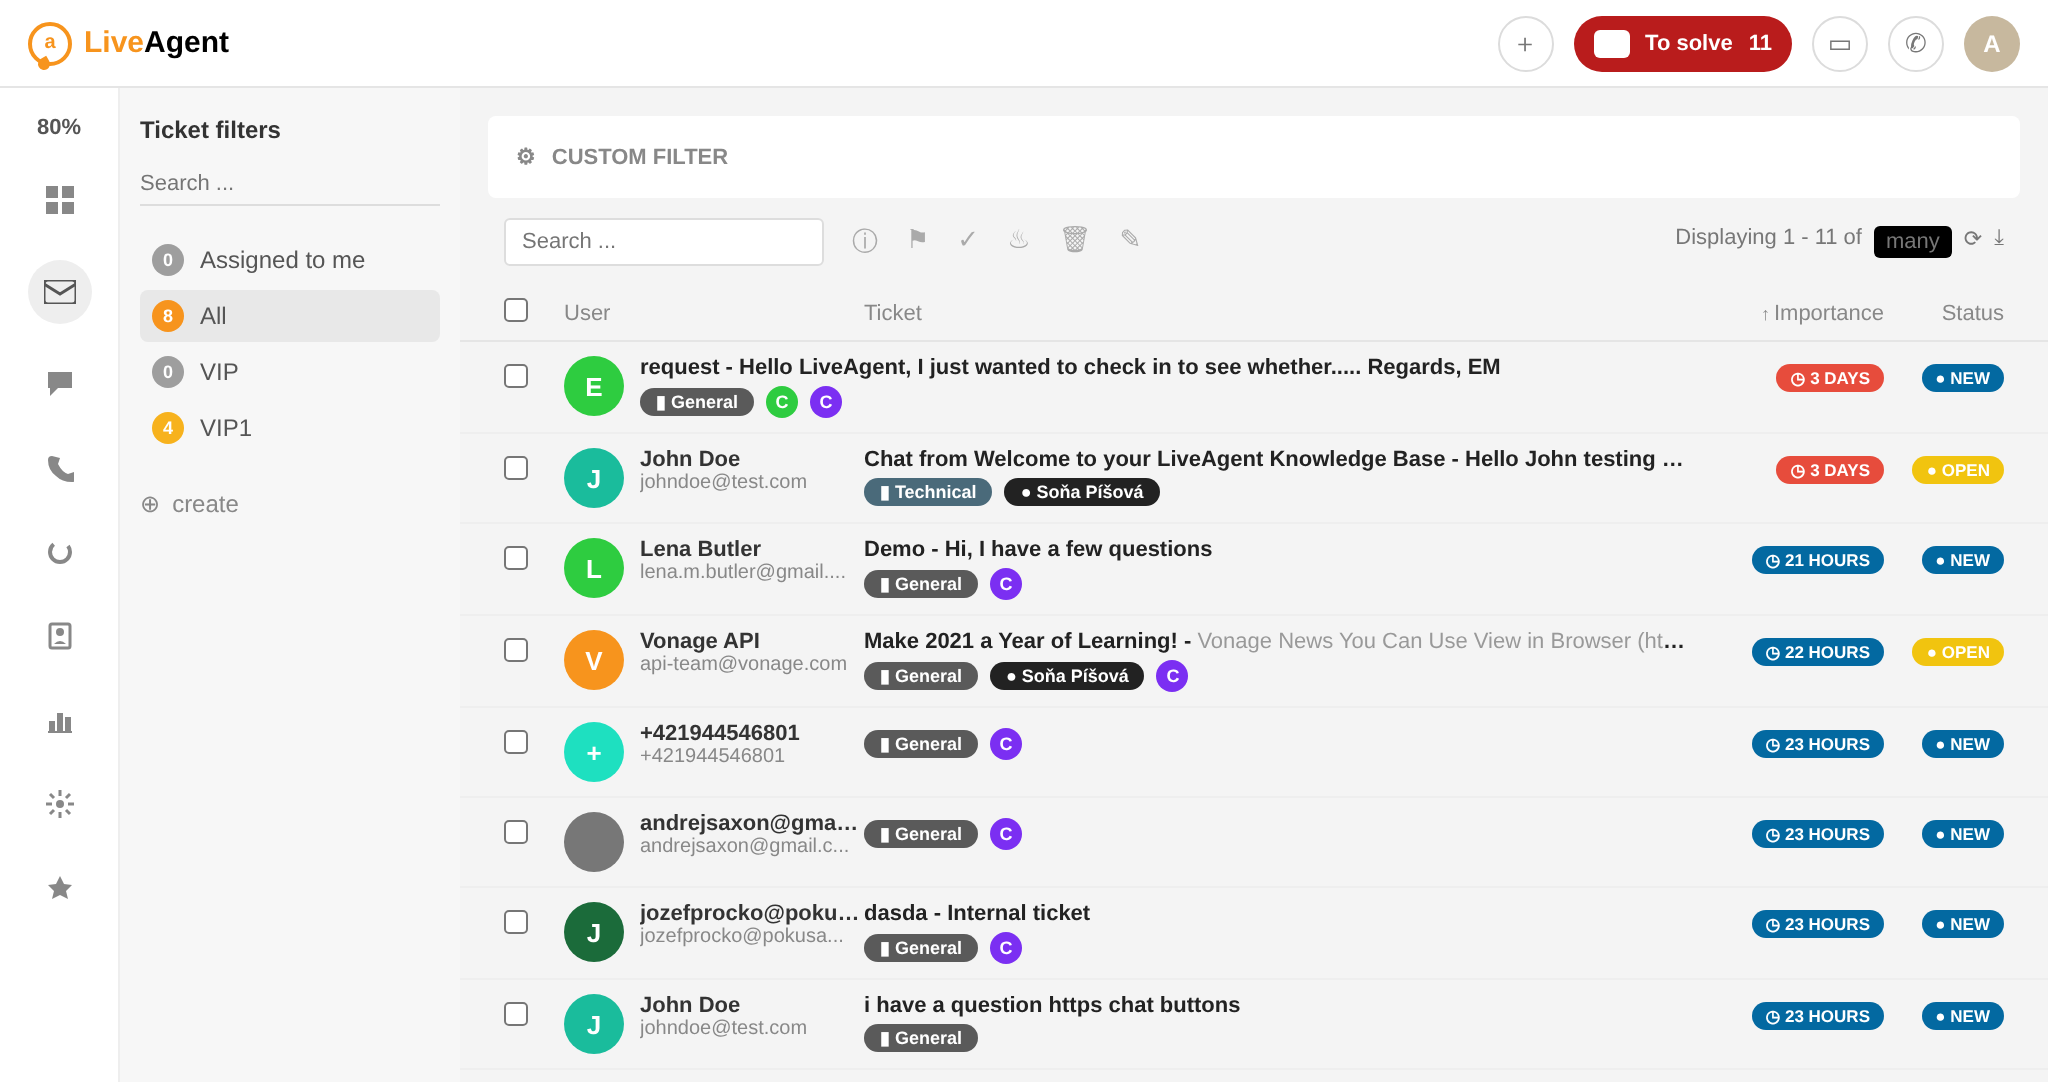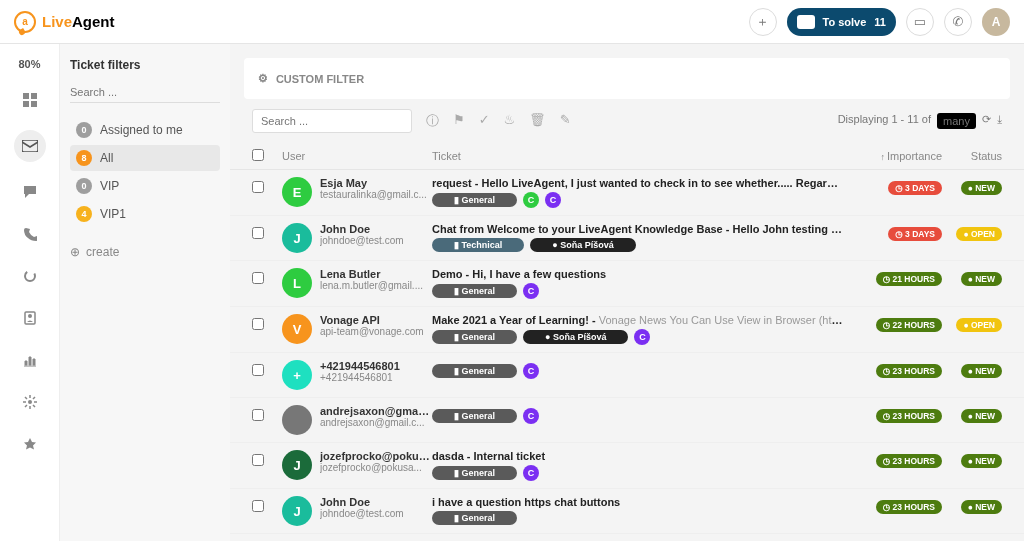--- a/index.html
+++ b/index.html
@@ -4,21 +4,21 @@
 <style>
 *{box-sizing:border-box;margin:0;padding:0;font-family:Arial,Helvetica,sans-serif}
 body{background:#f4f4f4;color:#333;font-size:12px;width:1024px;height:541px;overflow:hidden}
 .topbar{height:44px;background:#fff;border-bottom:1px solid #e5e5e5;display:flex;align-items:center;padding:0 14px;justify-content:space-between}
 .logo{display:flex;align-items:center;gap:6px;font-weight:600;font-size:15px}
 .logo .l1{color:#f7941d}.logo .l2{color:#000000}
 .logo-mark{width:22px;height:22px;border:2.5px solid #f7941d;border-radius:50%;display:inline-flex;align-items:center;justify-content:center;color:#f7941d;font-size:10px;font-weight:bold;position:relative}
 .logo-mark::after{content:"";position:absolute;bottom:-4px;left:3px;width:6px;height:6px;background:#f7941d;border-radius:50% 0 50% 50%;transform:rotate(-30deg)}
 .top-right{display:flex;align-items:center;gap:10px}
 .circle-btn{width:28px;height:28px;border-radius:50%;border:1px solid #dcdcdc;background:#fff;display:flex;align-items:center;justify-content:center;color:#777;font-size:13px}
-.to-solve{background:#0c4a6e;color:#fff;border-radius:14px;height:28px;display:flex;align-items:center;gap:8px;padding:0 10px;font-size:11px;font-weight:600}
+.to-solve{background:#b91c1c;color:#fff;border-radius:14px;height:28px;display:flex;align-items:center;gap:8px;padding:0 10px;font-size:11px;font-weight:600}
 .to-solve .env{width:18px;height:14px;background:#fff;border-radius:3px;position:relative}
 .avatar{width:28px;height:28px;border-radius:50%;background:#c7b89e;color:#fff;display:flex;align-items:center;justify-content:center;font-weight:bold}
 .layout{display:flex;height:calc(100% - 44px)}
 .left-rail{width:60px;background:#fff;border-right:1px solid #eee;display:flex;flex-direction:column;align-items:center;padding-top:14px;gap:18px}
 .rail-pct{font-size:11px;color:#555;font-weight:600}
 .rail-icon{width:24px;height:24px;display:flex;align-items:center;justify-content:center;color:#888}
 .rail-icon.active{background:#eee;border-radius:50%;width:32px;height:32px;color:#555}
 .filters{width:170px;background:#f7f7f7;padding:14px 10px}
 .filters h3{font-size:12px;font-weight:700;color:#333;margin-bottom:10px}
 .filters input{width:100%;border:none;border-bottom:1px solid #ddd;background:transparent;padding:4px 0;font-size:11px;color:#888;margin-bottom:14px;outline:none}
@@ -45,32 +45,32 @@
 .row .chk{width:30px;padding-top:4px}
 input[type=checkbox]{width:12px;height:12px}
 .row .av{width:30px;height:30px;border-radius:50%;display:flex;align-items:center;justify-content:center;color:#fff;font-weight:bold;font-size:13px;margin-right:8px;flex-shrink:0}
 .row .user-col{width:112px}
 .row .uname{font-weight:700;color:#333;font-size:11px;white-space:nowrap;overflow:hidden;text-overflow:ellipsis}
 .row .uemail{color:#888;font-size:10px;white-space:nowrap;overflow:hidden;text-overflow:ellipsis}
 .row .ticket-col{flex:1;min-width:0;padding-right:8px}
 .row .subject{font-weight:700;color:#222;font-size:11px;white-space:nowrap;overflow:hidden;text-overflow:ellipsis}
 .row .subject .grey{color:#999;font-weight:400}
 .row .tags{display:flex;gap:6px;margin-top:3px;align-items:center}
-.tag{border-radius:10px;padding:2px 22px;font-size:9px;color:#fff;display:flex;align-items:center;gap:3px;font-weight:600}
+.tag{border-radius:10px;padding:2px 8px;font-size:9px;color:#fff;display:flex;align-items:center;gap:3px;font-weight:600}
 .tag.dept{background:#5a5a5a}
 .tag.tech{background:#4a6a7a}
 .mini{width:16px;height:16px;border-radius:50%;display:flex;align-items:center;justify-content:center;font-size:9px;font-weight:bold;color:#fff}
 .mini.green{background:#2ecc40}
 .mini.purple{background:#7b2ff2}
 .tag.user{background:#222}
 .row .imp-col{width:90px;display:flex;justify-content:flex-end;align-items:flex-start;padding-top:4px}
 .row .status-col{width:60px;display:flex;justify-content:flex-end;align-items:flex-start;padding-top:4px}
 .pill{border-radius:10px;padding:2px 7px;font-size:8.5px;font-weight:700;color:#fff;display:flex;align-items:center;gap:3px;white-space:nowrap}
 .pill.red{background:#e74c3c}
-.pill.orange{background:#4d7c0f}
+.pill.orange{background:#0369a1}
 .pill.yellow{background:#f1c40f}
 svg{display:block}
 </style>
 </head>
 <body>
 
 <div class="topbar">
   <div class="logo">
     <span class="logo-mark">a</span>
     <span><span class="l1">Live</span><span class="l2">Agent</span></span>
@@ -203,24 +203,20 @@
       <div class="col-user">User</div>
       <div class="col-ticket">Ticket</div>
       <div class="col-imp"><span class="sort-arrow">↑</span><span>Importance</span></div>
       <div class="col-status">Status</div>
     </div>
 
     <div class="rows" id="rows">
         <div class="row">
     <div class="chk"><input type="checkbox" style=""></div>
     <div class="av" style="background:#2ecc40">E</div>
-    <div class="user-col">
-      <div class="uname">Esja May</div>
-      <div class="uemail">testauralinka@gmail.c...</div>
-    </div>
     <div class="ticket-col">
       <div class="subject">request - Hello LiveAgent, I just wanted to check in to see whether..... Regards, EM</div>
       <div class="tags">
               <span class="tag dept">▮ General</span>
               <span class="mini green">C</span>
               <span class="mini purple">C</span>
             </div>
     </div>
     <div class="imp-col">
             <span class="pill red">◷ 3 DAYS</span>

